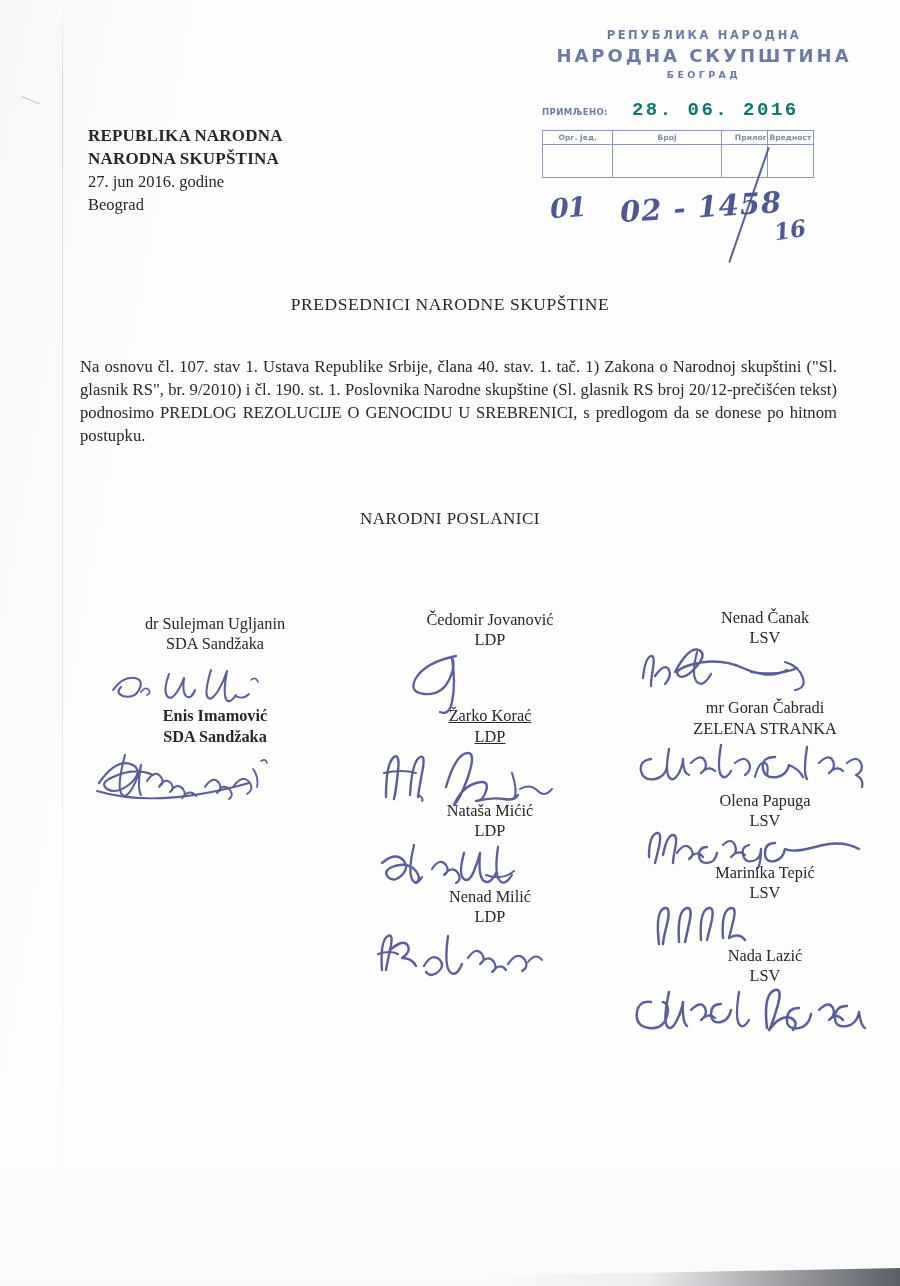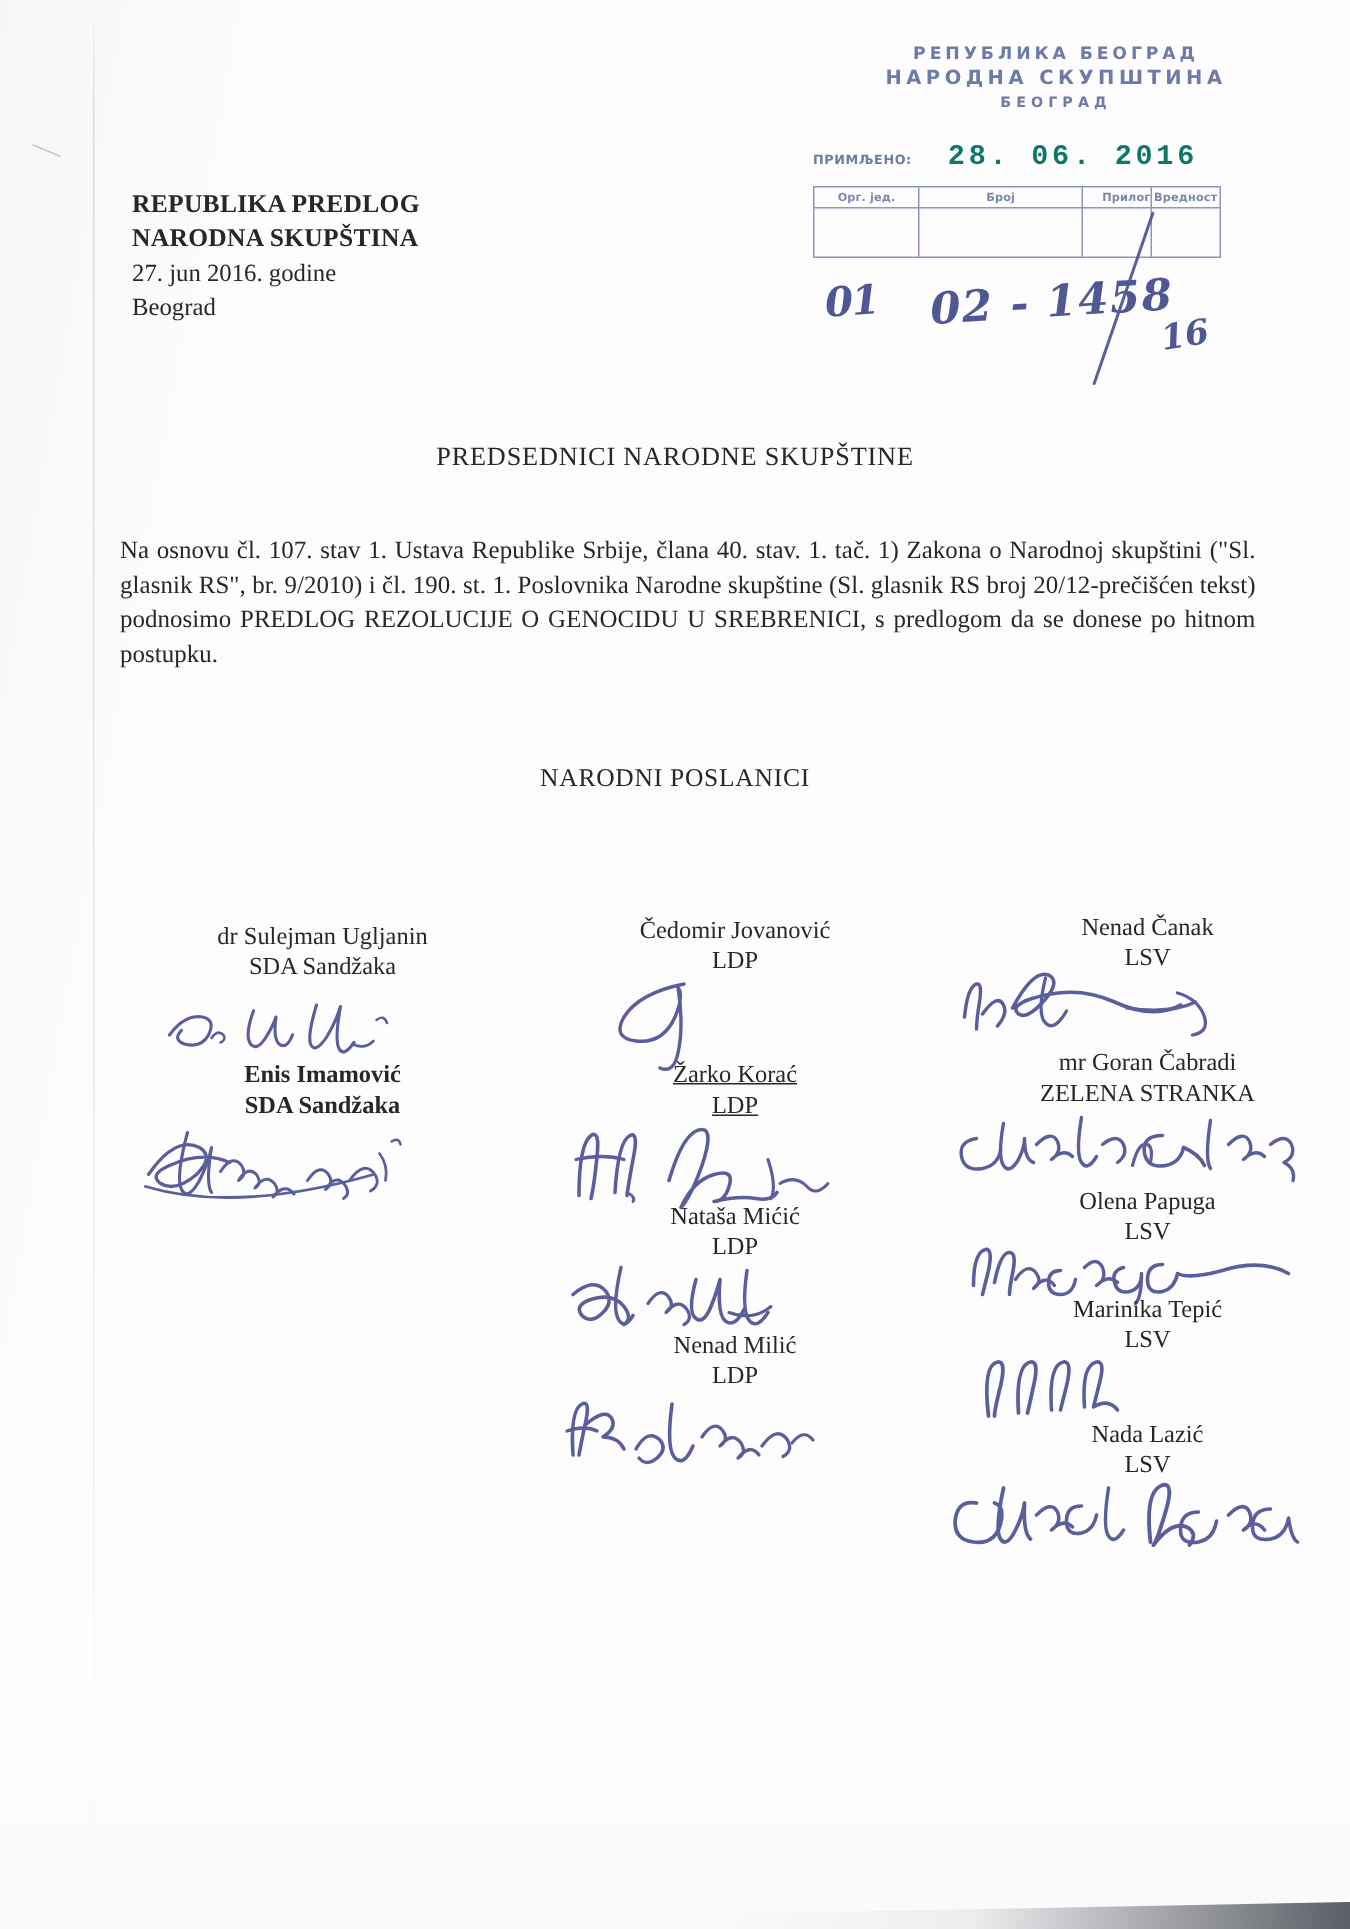--- a/index.html
+++ b/index.html
@@ -81,21 +81,21 @@
     color: #707fa8;
     font-family: "DejaVu Sans", "Liberation Sans", sans-serif;
   }
   .stamp-line {
     text-align: center;
     font-weight: 700;
     letter-spacing: 2.6px;
     color: #6d7ca6;
   }
   .stamp-l1 { font-size: 11.5px; }
-  .stamp-l2 { font-size: 13px; margin-top: 3px; letter-spacing: 3px; }
+  .stamp-l2 { font-size: 18px; margin-top: 3px; letter-spacing: 3px; }
   .stamp-l3 { font-size: 9.5px; margin-top: 3px; letter-spacing: 3.4px; }
 
   .stamp-received {
     margin-top: 19px;
     padding-left: 14px;
     display: flex;
     align-items: baseline;
     gap: 24px;
   }
   .stamp-received-label {
@@ -246,28 +246,28 @@
 </head>
 <body>
 
 <div class="page">
 
   <div class="paper-tint"></div>
   <div class="scan-seam"></div>
   <div class="corner-mark"></div>
 
   <div class="letterhead">
-    <div class="strong">REPUBLIKA PREDLOG</div>
+    <div class="strong">REPUBLIKA NARODNA</div>
     <div class="strong">NARODNA SKUPŠTINA</div>
     <div>27. jun 2016. godine</div>
     <div>Beograd</div>
   </div>
 
   <div class="stamp">
-    <div class="stamp-line stamp-l1">РЕПУБЛИКА БЕОГРАД</div>
+    <div class="stamp-line stamp-l1">РЕПУБЛИКА НАРОДНА</div>
     <div class="stamp-line stamp-l2">НАРОДНА СКУПШТИНА</div>
     <div class="stamp-line stamp-l3">БЕОГРАД</div>
 
     <div class="stamp-received">
       <span class="stamp-received-label">ПРИМЉЕНО:</span>
       <span class="stamp-received-date">28. 06. 2016</span>
     </div>
 
     <table class="stamp-table">
       <tbody>

